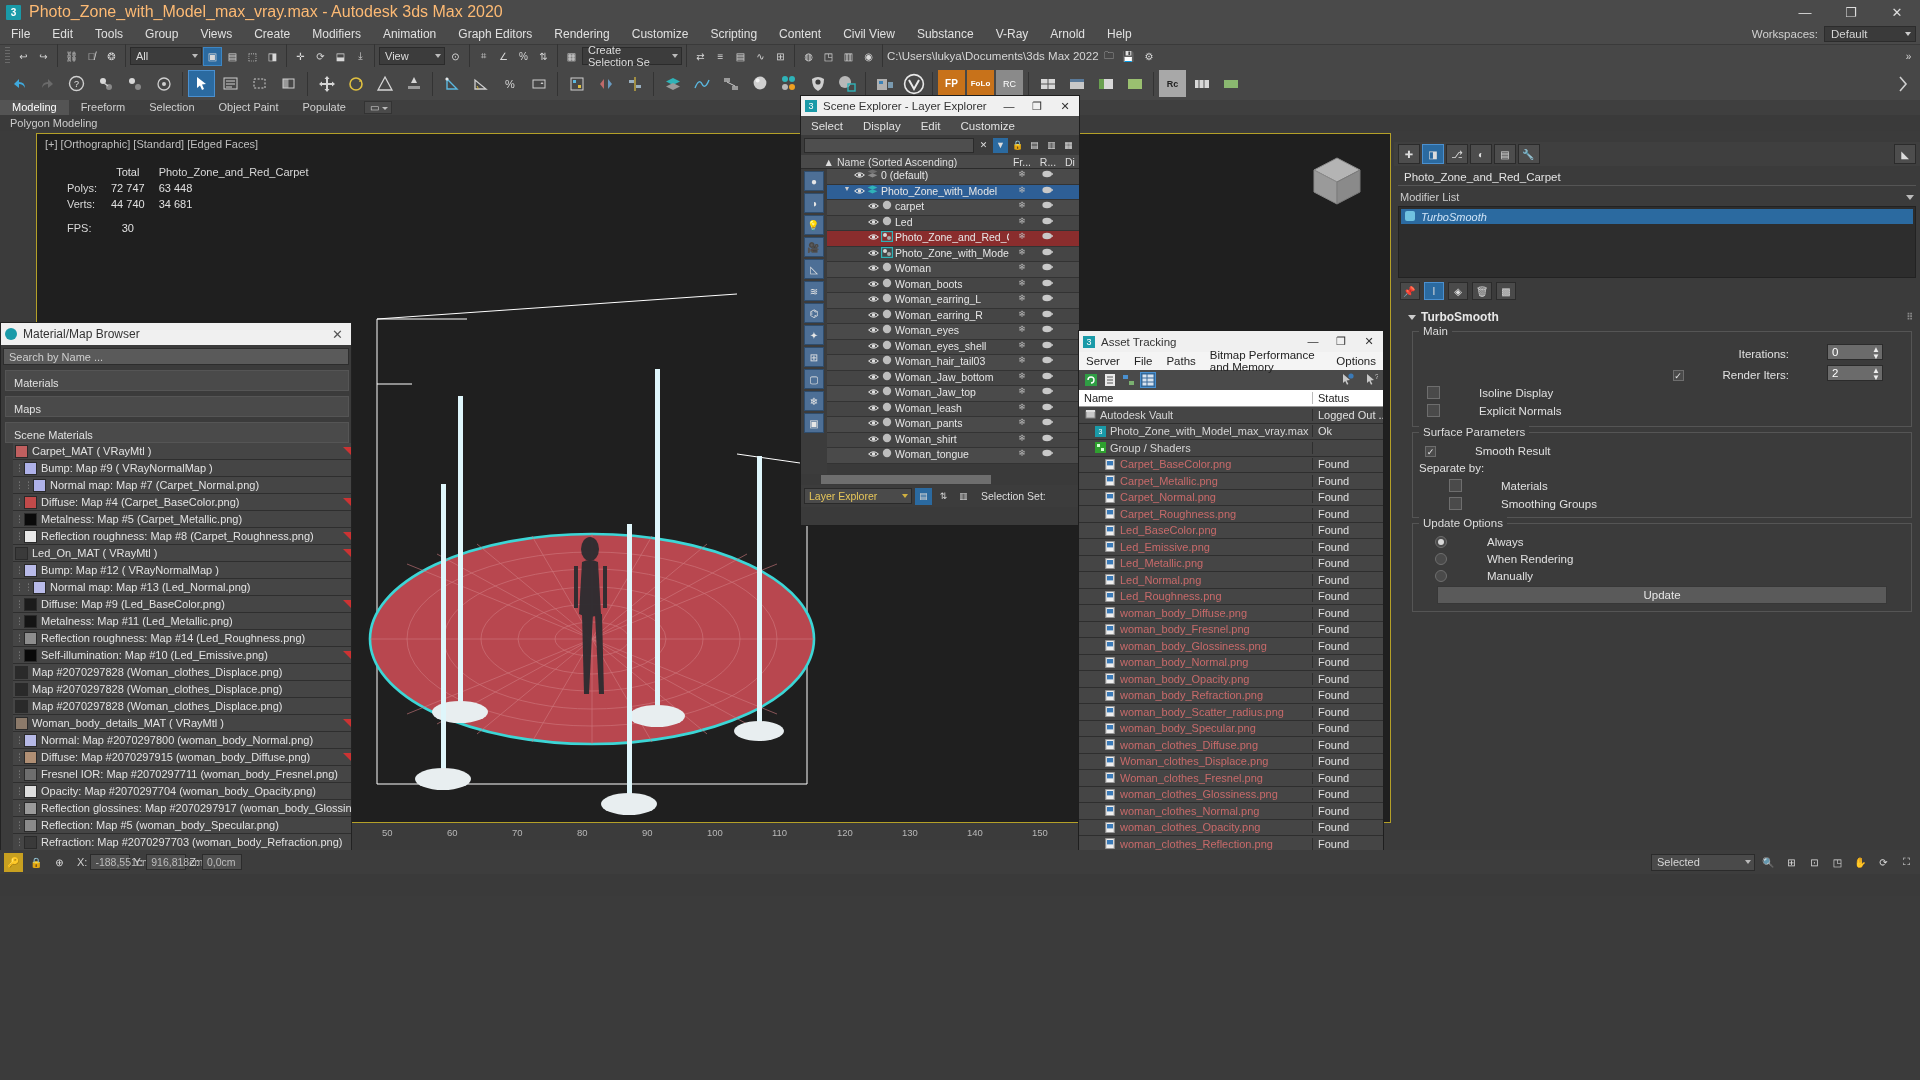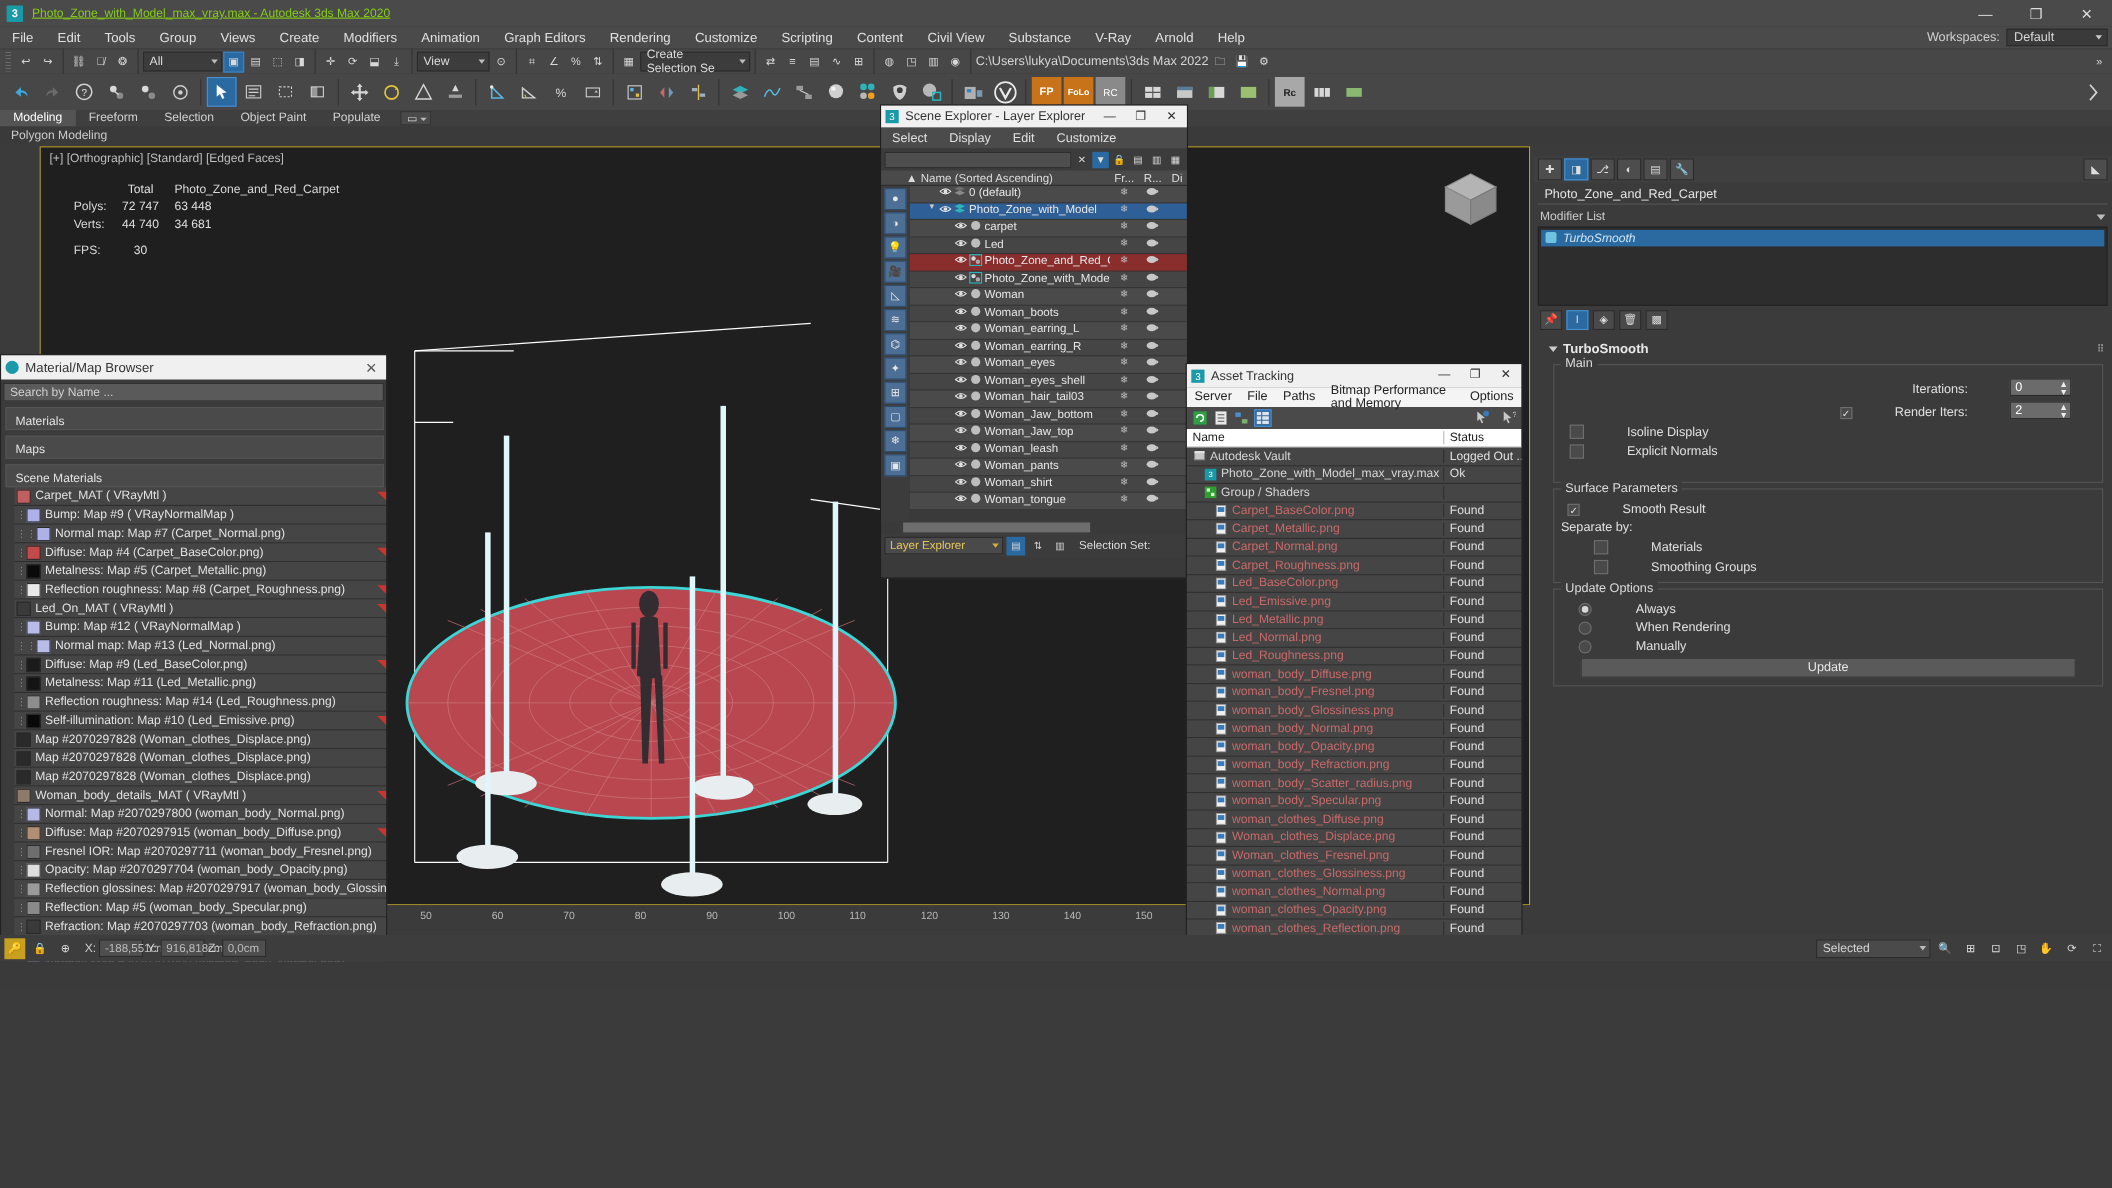--- a/index.html
+++ b/index.html
@@ -6,21 +6,21 @@
   * { box-sizing: border-box; margin:0; padding:0; }
   html,body { width:1920px; height:1080px; overflow:hidden;
     font-family:"Liberation Sans", sans-serif; }
   body { background:#3b3b3b; color:#d6d6d6; font-size:11.5px; position:relative; }
 
   
   #titlebar { position:absolute; left:0; top:0; width:1920px; height:24px;
     background:#4a4a4a; display:flex; align-items:center; }
   #titlebar .tb-icon { width:15px; height:15px; margin:0 8px 0 6px; background:#1a9aa8;
     color:#fff; font-size:10px; font-weight:bold; text-align:center; line-height:15px; border-radius:1px;}
-  #titlebar .tb-title { font-size:11px; color:#84cc16;text-decoration:underline; }
+  #titlebar .tb-title { font-size:16px; color:#fdba74; }
   #titlebar .tb-btns { margin-left:auto; display:flex; height:24px; }
   #titlebar .tb-btn { width:46px; height:24px; display:flex; align-items:center;
     justify-content:center; color:#ddd; font-size:13px; }
 
   
   #menubar { position:absolute; left:0; top:24px; width:1920px; height:21px;
     background:#4a4a4a; display:flex; align-items:center; border-bottom:1px solid #3a3a3a;}
   #menubar .mi { padding:0 11px; font-size:12px; color:#e0e0e0; line-height:21px; height:21px;}
   #menubar .ws { margin-left:auto; display:flex; align-items:center; font-size:11.5px; padding-right:4px;}
   #menubar .ws-label { color:#d0d0d0; margin-right:6px; }
@@ -1673,21 +1673,21 @@
         <span class="lab">Render Iters:</span>
         <span class="spin">
           <span>2</span>
           <span class="ar">▲<br>▼</span>
         </span>
       </div>
       <div class="frow" style="padding-left:8px">
         <span class="ck" style="width:13px;height:13px"></span>
         <span>Isoline Display</span>
       </div>
-      <div class="frow" style="padding-left:8px;margin-bottom:14px">
+      <div class="frow" style="padding-left:8px;margin-bottom:2px">
         <span class="ck" style="width:13px;height:13px"></span>
         <span>Explicit Normals</span>
       </div>
     </div>
 
     <div class="grp">
       <span class="gt">Surface Parameters</span>
       <div class="frow" style="padding-left:6px">
         <span class="ck">✓</span>
         <span>Smooth Result</span>

